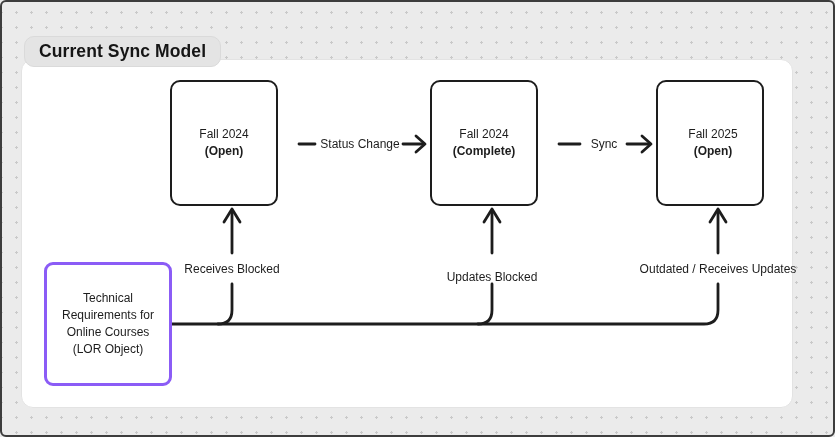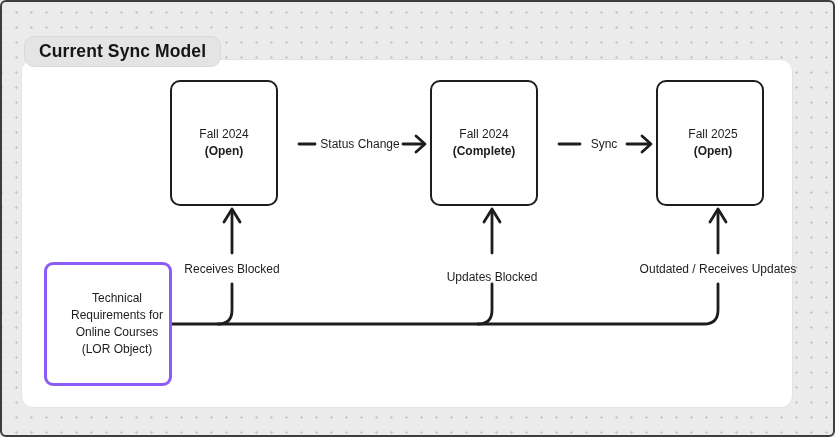--- a/index.html
+++ b/index.html
@@ -32,21 +32,21 @@
   svg.connectors path{stroke:#1d1d1d;stroke-width:2.8;fill:none;stroke-linecap:round;stroke-linejoin:round;}
   .node{
     position:absolute;width:108px;height:126px;
     background:#ffffff;border:2.5px solid #1d1d1d;border-radius:10px;
     display:flex;flex-direction:column;align-items:center;justify-content:center;
     text-align:center;font-size:12px;line-height:17px;color:#1d1d1d;
   }
   .node .l2{font-weight:bold;}
   .node.src{
     left:42px;top:260px;width:128px;height:124px;
-    border:3px solid #8b5cf6;border-radius:9px;align-items:flex-end;
+    border:3px solid #8b5cf6;border-radius:9px;
   }
   .node.src .wrap{width:104px;}
   .n1{left:168px;top:78px;}
   .n2{left:428px;top:78px;}
   .n3{left:654px;top:78px;padding-left:6px;}
   .clabel{
     position:absolute;transform:translate(-50%,-50%);
     white-space:nowrap;font-size:12px;color:#1d1d1d;
   }
 </style>

